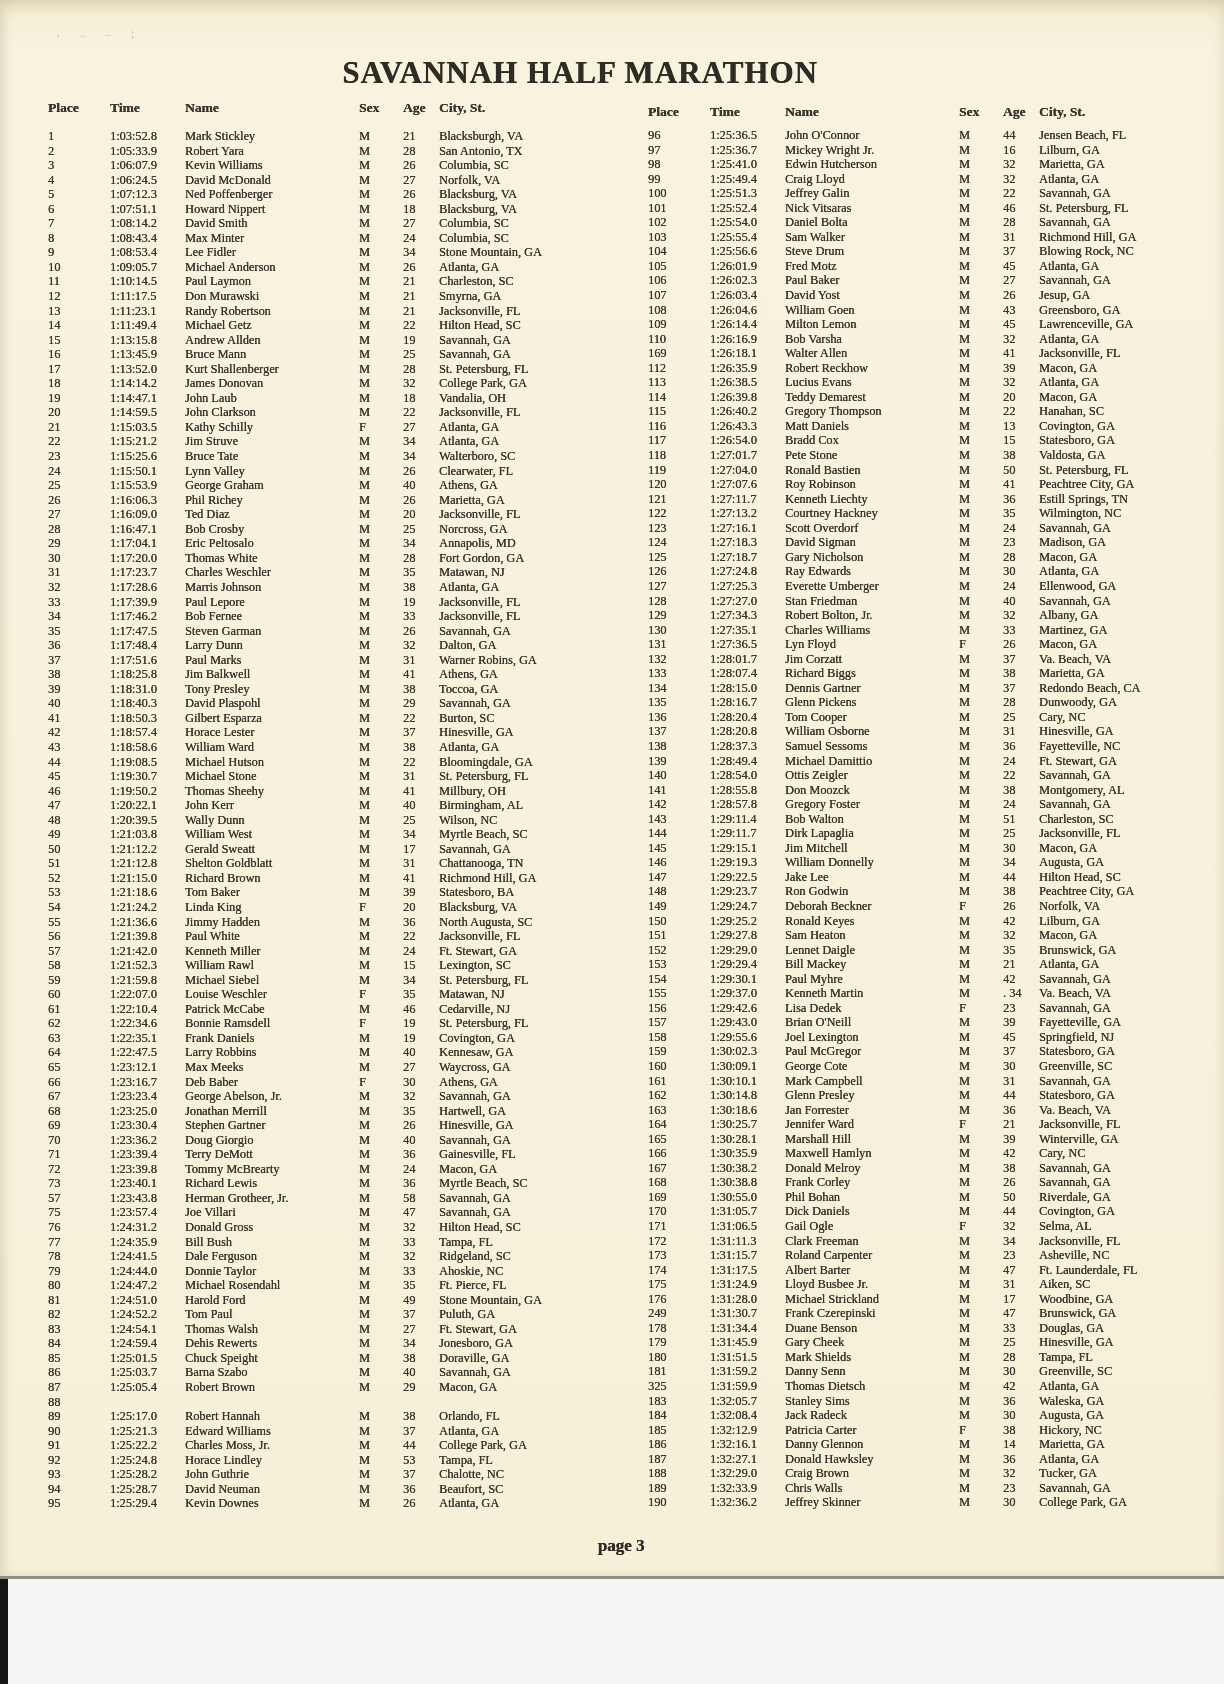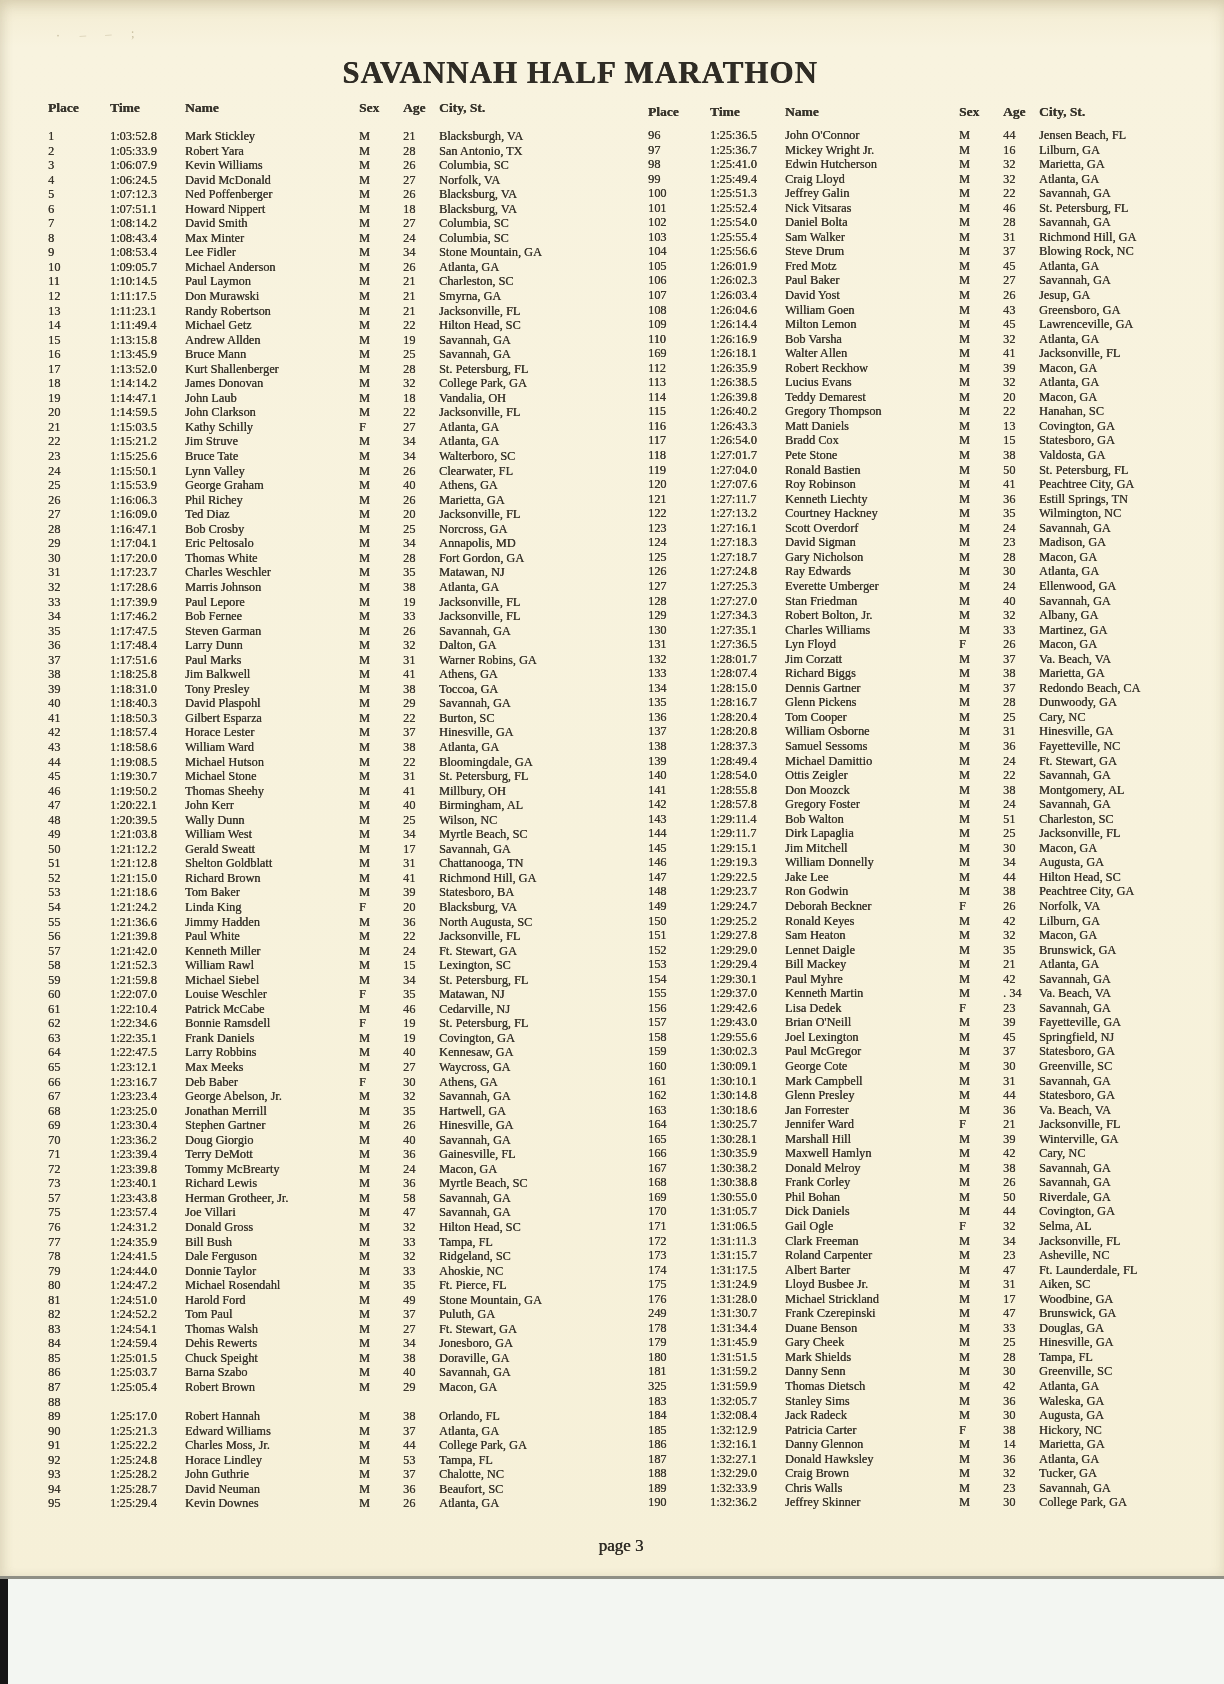--- a/index.html
+++ b/index.html
@@ -63,21 +63,21 @@
     color:#3a362d;
     text-shadow:0.25px 0 0 currentColor;
   }
   .c { overflow:visible; }
   .place { padding-left:8px; }
   .hdr .place { padding-left:8px; }
   .sex { padding-left:2px; }
   .footer {
     position:absolute; left:560px; top:1536px; width:122px;
     text-align:center;
-    font-size:17px; font-weight:normal; color:#2f2c25;
+    font-size:17px; font-weight:bold; color:#2f2c25;
     text-shadow:0.3px 0 0 currentColor;
   }
 </style>
 </head>
 <body>
 
 <div class="paper">
 
   <div class="pencil-marks">·  –  –  ;</div>
 

